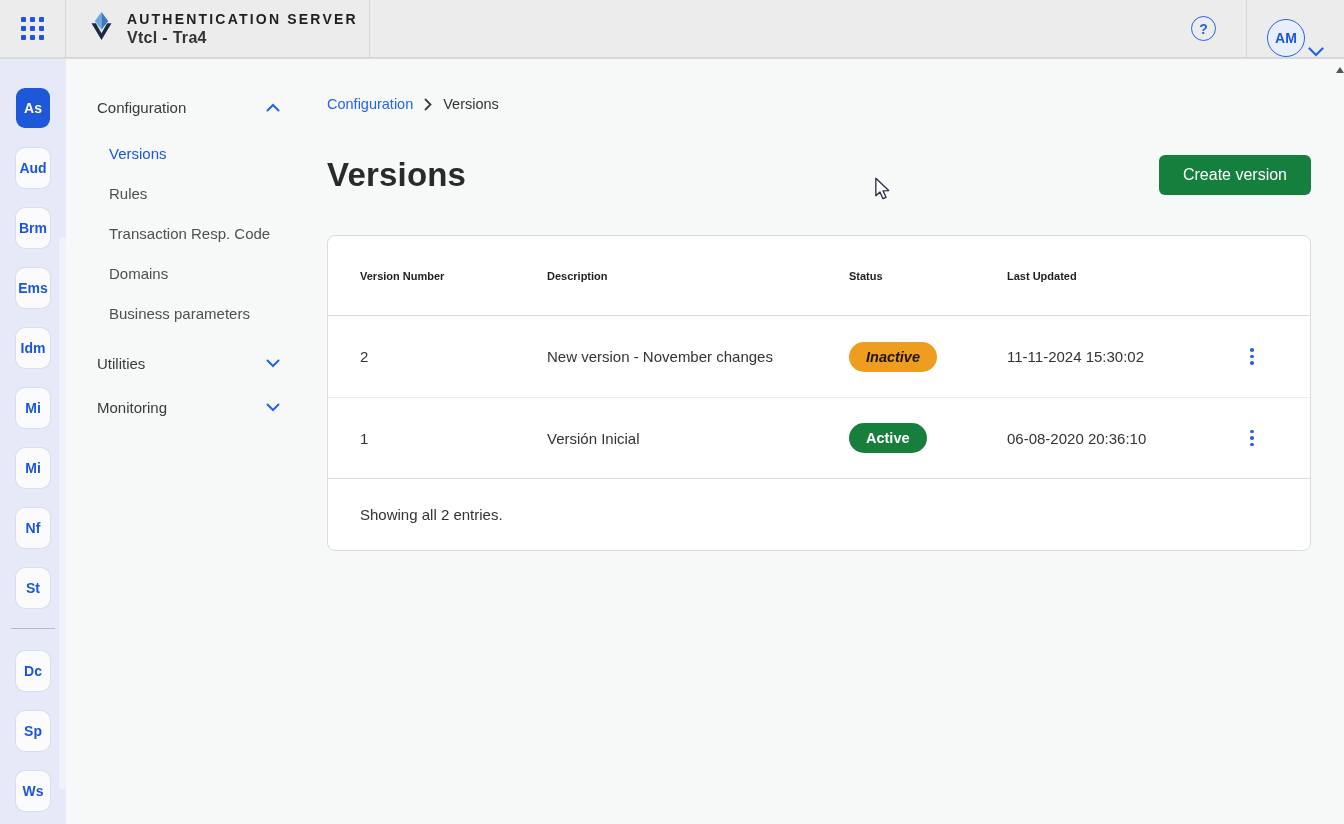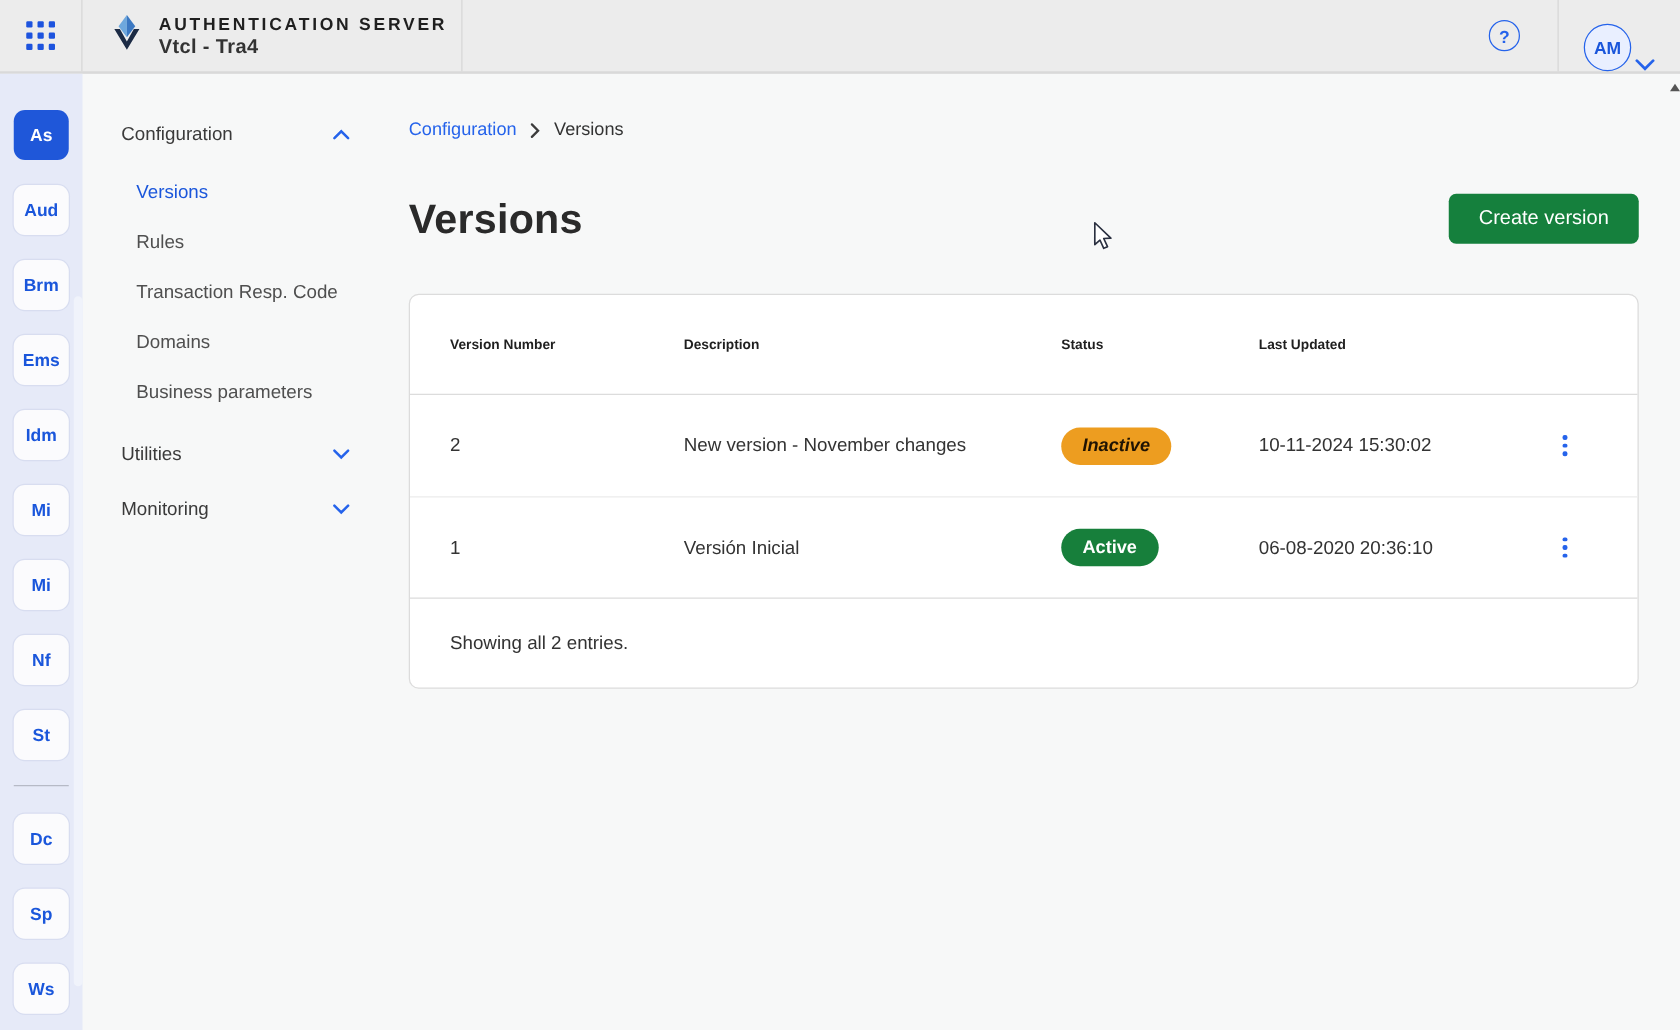--- a/index.html
+++ b/index.html
@@ -19,21 +19,21 @@
   .top-divider { width:1px; background:#d6d6d6; }
   .account { display:flex; align-items:flex-end; gap:3px; padding:0 20px; cursor:pointer; }
   .avatar { width:38px; height:38px; border-radius:50%; background:#e9efff; border:1.5px solid #2563eb; color:#1a56db; font-weight:bold; font-size:14px; display:flex; align-items:center; justify-content:center; }
 
   
   .frame { display:flex; height:765px; }
 
   
   .rail { width:66px; background:#e6eaf8; padding-top:29px; position:relative; flex-shrink:0; }
   .rail-scroll { position:absolute; right:0; top:178px; width:7px; height:552px; background:#f0f3fb; border-radius:4px; }
-  .tile { width:44px; height:40px; border-radius:9px; background:#fbfbfd; color:#1a56db; font-weight:bold; font-size:14px; display:flex; align-items:center; justify-content:center; margin:0 auto 20px auto; cursor:pointer; position:relative; z-index:1; box-shadow:0 0 0 1px rgba(190,198,225,.35); }
+  .tile { width:34px; height:40px; border-radius:9px; background:#fbfbfd; color:#1a56db; font-weight:bold; font-size:14px; display:flex; align-items:center; justify-content:center; margin:0 auto 20px auto; cursor:pointer; position:relative; z-index:1; box-shadow:0 0 0 1px rgba(190,198,225,.35); }
   .tile.active { background:#1f57d9; color:#fff; box-shadow:none; }
   .rail-divider { width:44px; height:1px; background:#b6bac6; margin:11px auto 22px auto; }
 
   
   .nav { width:244px; padding-top:34px; flex-shrink:0; }
   .nav-section { display:flex; align-items:center; justify-content:space-between; padding:0 30px 0 31px; height:28px; font-size:15px; color:#3a3a3a; cursor:pointer; margin-bottom:12px; }
   .nav-section svg { flex-shrink:0; }
   .nav-section.collapsed { margin-top:16px; margin-bottom:5px; }
   .nav-children { margin-bottom:4px; }
   .nav-child { height:40px; display:flex; align-items:center; padding-left:43px; font-size:15px; color:#4f4f4f; cursor:pointer; }
@@ -210,21 +210,21 @@
         <span>Description</span>
         <span>Status</span>
         <span>Last Updated</span>
         <span></span>
       </div>
       <div id="table-body">
           <div class="trow tbody-row">
     <span class="c-version">2</span>
     <span class="c-desc">New version - November changes</span>
     <span><span class="badge" style="background: rgb(237, 157, 32); color: rgb(31, 19, 3); font-style: italic;">Inactive</span></span>
-    <span class="c-date">10-11-2024 15:30:02</span>
+    <span class="c-date">11-11-2024 15:30:02</span>
     <span>
               <button class="kebab">
                 <i></i>
                 <i></i>
                 <i></i>
               </button>
             </span>
   </div>
           <div class="trow tbody-row">
     <span class="c-version">1</span>

